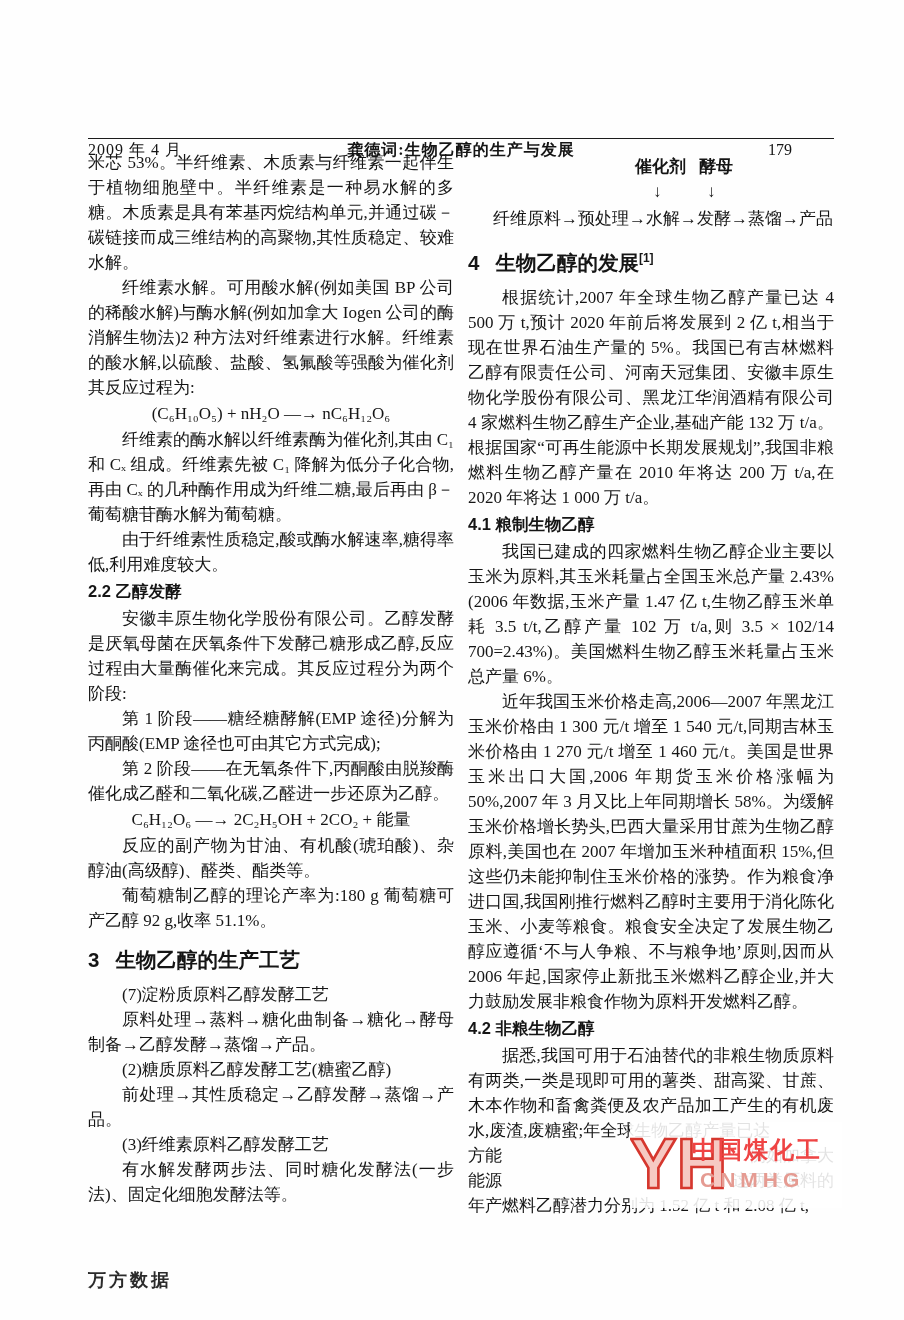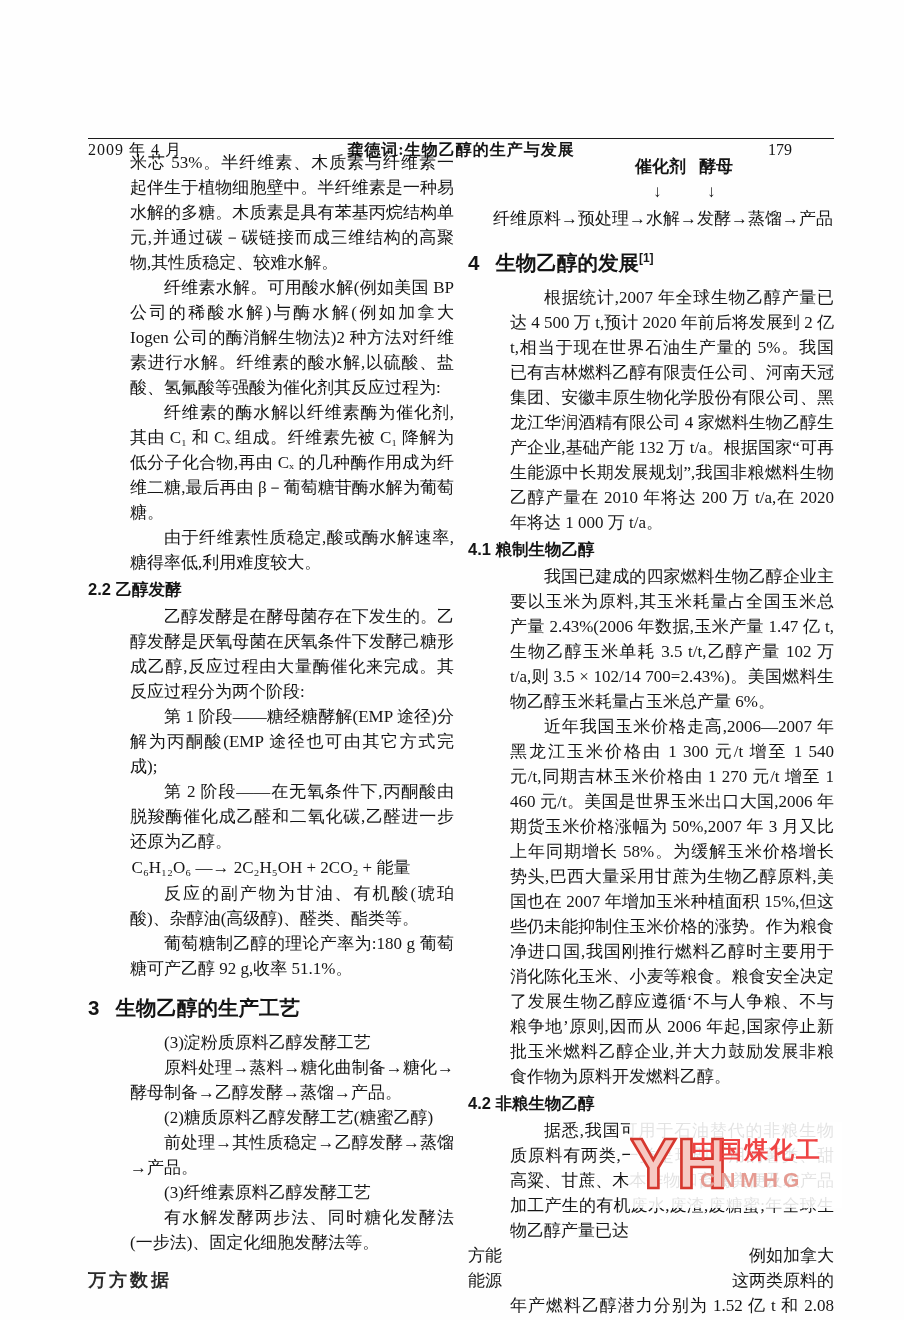--- a/index.html
+++ b/index.html
@@ -33,21 +33,21 @@
 
   
   .col {
     position:absolute; width:366px;
     font-size:17px; line-height:25px;
     text-align:justify;
   }
   .col-left  { left:88px;  top:150px; }
   .col-right { left:468px; top:152px; }
 
-  .para { text-align:justify;margin-left:42px; }
+  .para { text-align:justify; }
   .indent { text-indent:2em; }
 
   .formula {
     text-align:center;
     text-indent:0;
     padding:1px 0;
     white-space:nowrap;
   }
 
   .sub-heading {
@@ -118,33 +118,34 @@
   <header class="page-header">
     <span class="hdr-date">2009 年 4 月</span>
     <span class="hdr-title">龚德词:生物乙醇的生产与发展</span>
     <span class="hdr-page">179</span>
   </header>
   <div class="header-rule"></div>
 
   <section class="col col-left">
     <p class="para">米芯 53%。半纤维素、木质素与纤维素一起伴生于植物细胞壁中。半纤维素是一种易水解的多糖。木质素是具有苯基丙烷结构单元,并通过碳－碳链接而成三维结构的高聚物,其性质稳定、较难水解。</p>
     <p class="para indent">纤维素水解。可用酸水解(例如美国 BP 公司的稀酸水解)与酶水解(例如加拿大 Iogen 公司的酶消解生物法)2 种方法对纤维素进行水解。纤维素的酸水解,以硫酸、盐酸、氢氟酸等强酸为催化剂其反应过程为:</p>
+    <div class="formula">(C₆H₁₀O₅) + nH₂O —→ nC₆H₁₂O₆</div>
     <p class="para indent">纤维素的酶水解以纤维素酶为催化剂,其由 C₁ 和 Cₓ 组成。纤维素先被 C₁ 降解为低分子化合物,再由 Cₓ 的几种酶作用成为纤维二糖,最后再由 β－葡萄糖苷酶水解为葡萄糖。</p>
     <p class="para indent">由于纤维素性质稳定,酸或酶水解速率,糖得率低,利用难度较大。</p>
     <h3 class="sub-heading">2.2 乙醇发酵</h3>
-    <p class="para indent">乙醇发酵是在酵母菌存在下发生的。乙醇发酵是厌氧母菌在厌氧条件下发酵己糖形成乙醇,反应过程由大量酶催化来完成。其反应过程分为两个阶段:</p>
+    <p class="para indent">安徽丰原生物化学股份有限公司。乙醇发酵是厌氧母菌在厌氧条件下发酵己糖形成乙醇,反应过程由大量酶催化来完成。其反应过程分为两个阶段:</p>
     <p class="para indent">第 1 阶段——糖经糖酵解(EMP 途径)分解为丙酮酸(EMP 途径也可由其它方式完成);</p>
     <p class="para indent">第 2 阶段——在无氧条件下,丙酮酸由脱羧酶催化成乙醛和二氧化碳,乙醛进一步还原为乙醇。</p>
     <div class="formula">C₆H₁₂O₆ —→ 2C₂H₅OH + 2CO₂ + 能量</div>
     <p class="para indent">反应的副产物为甘油、有机酸(琥珀酸)、杂醇油(高级醇)、醛类、酯类等。</p>
     <p class="para indent">葡萄糖制乙醇的理论产率为:180 g 葡萄糖可产乙醇 92 g,收率 51.1%。</p>
     <h2 class="main-heading">
       <span class="hnum">3</span><span>生物乙醇的生产工艺</span>
     </h2>
-    <p class="para indent">(3)淀粉质原料乙醇发酵工艺</p>
+    <p class="para indent">(7)淀粉质原料乙醇发酵工艺</p>
     <p class="para indent">原料处理→蒸料→糖化曲制备→糖化→酵母制备→乙醇发酵→蒸馏→产品。</p>
     <p class="para indent">(2)糖质原料乙醇发酵工艺(糖蜜乙醇)</p>
     <p class="para indent">前处理→其性质稳定→乙醇发酵→蒸馏→产品。</p>
     <p class="para indent">(3)纤维素原料乙醇发酵工艺</p>
     <p class="para indent">有水解发酵两步法、同时糖化发酵法(一步法)、固定化细胞发酵法等。</p>
   </section>
 
   <section class="col col-right">
     <div class="diagram">
       <span class="dg-label dg-cat">催化剂</span>

